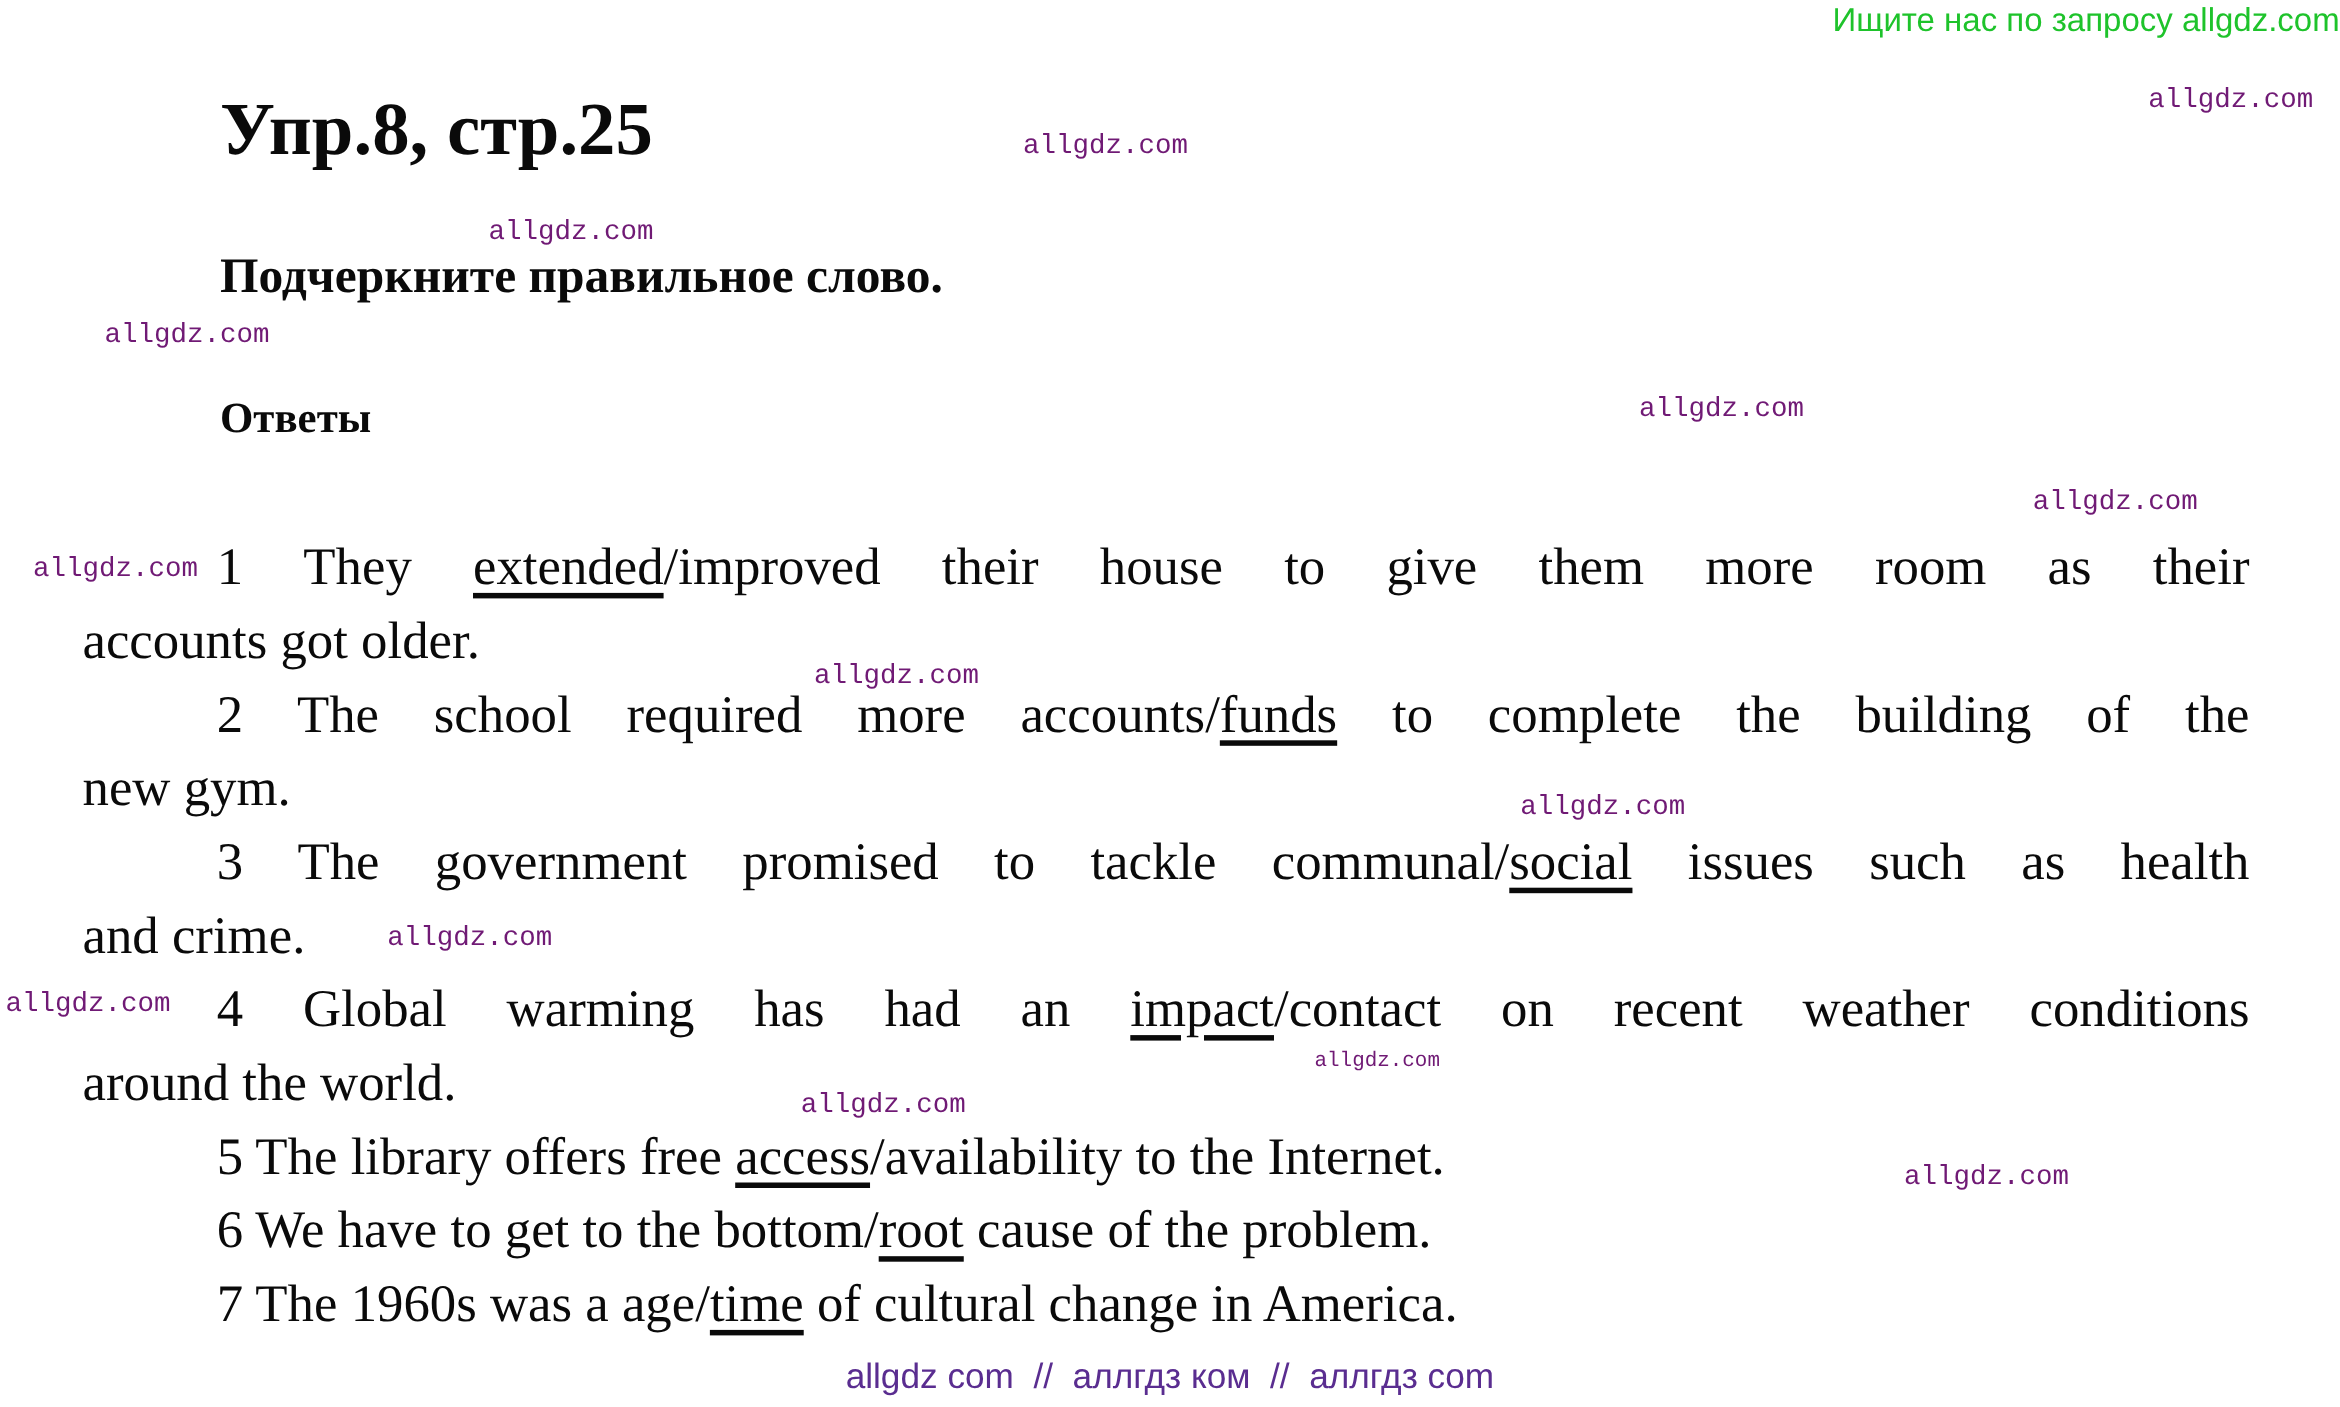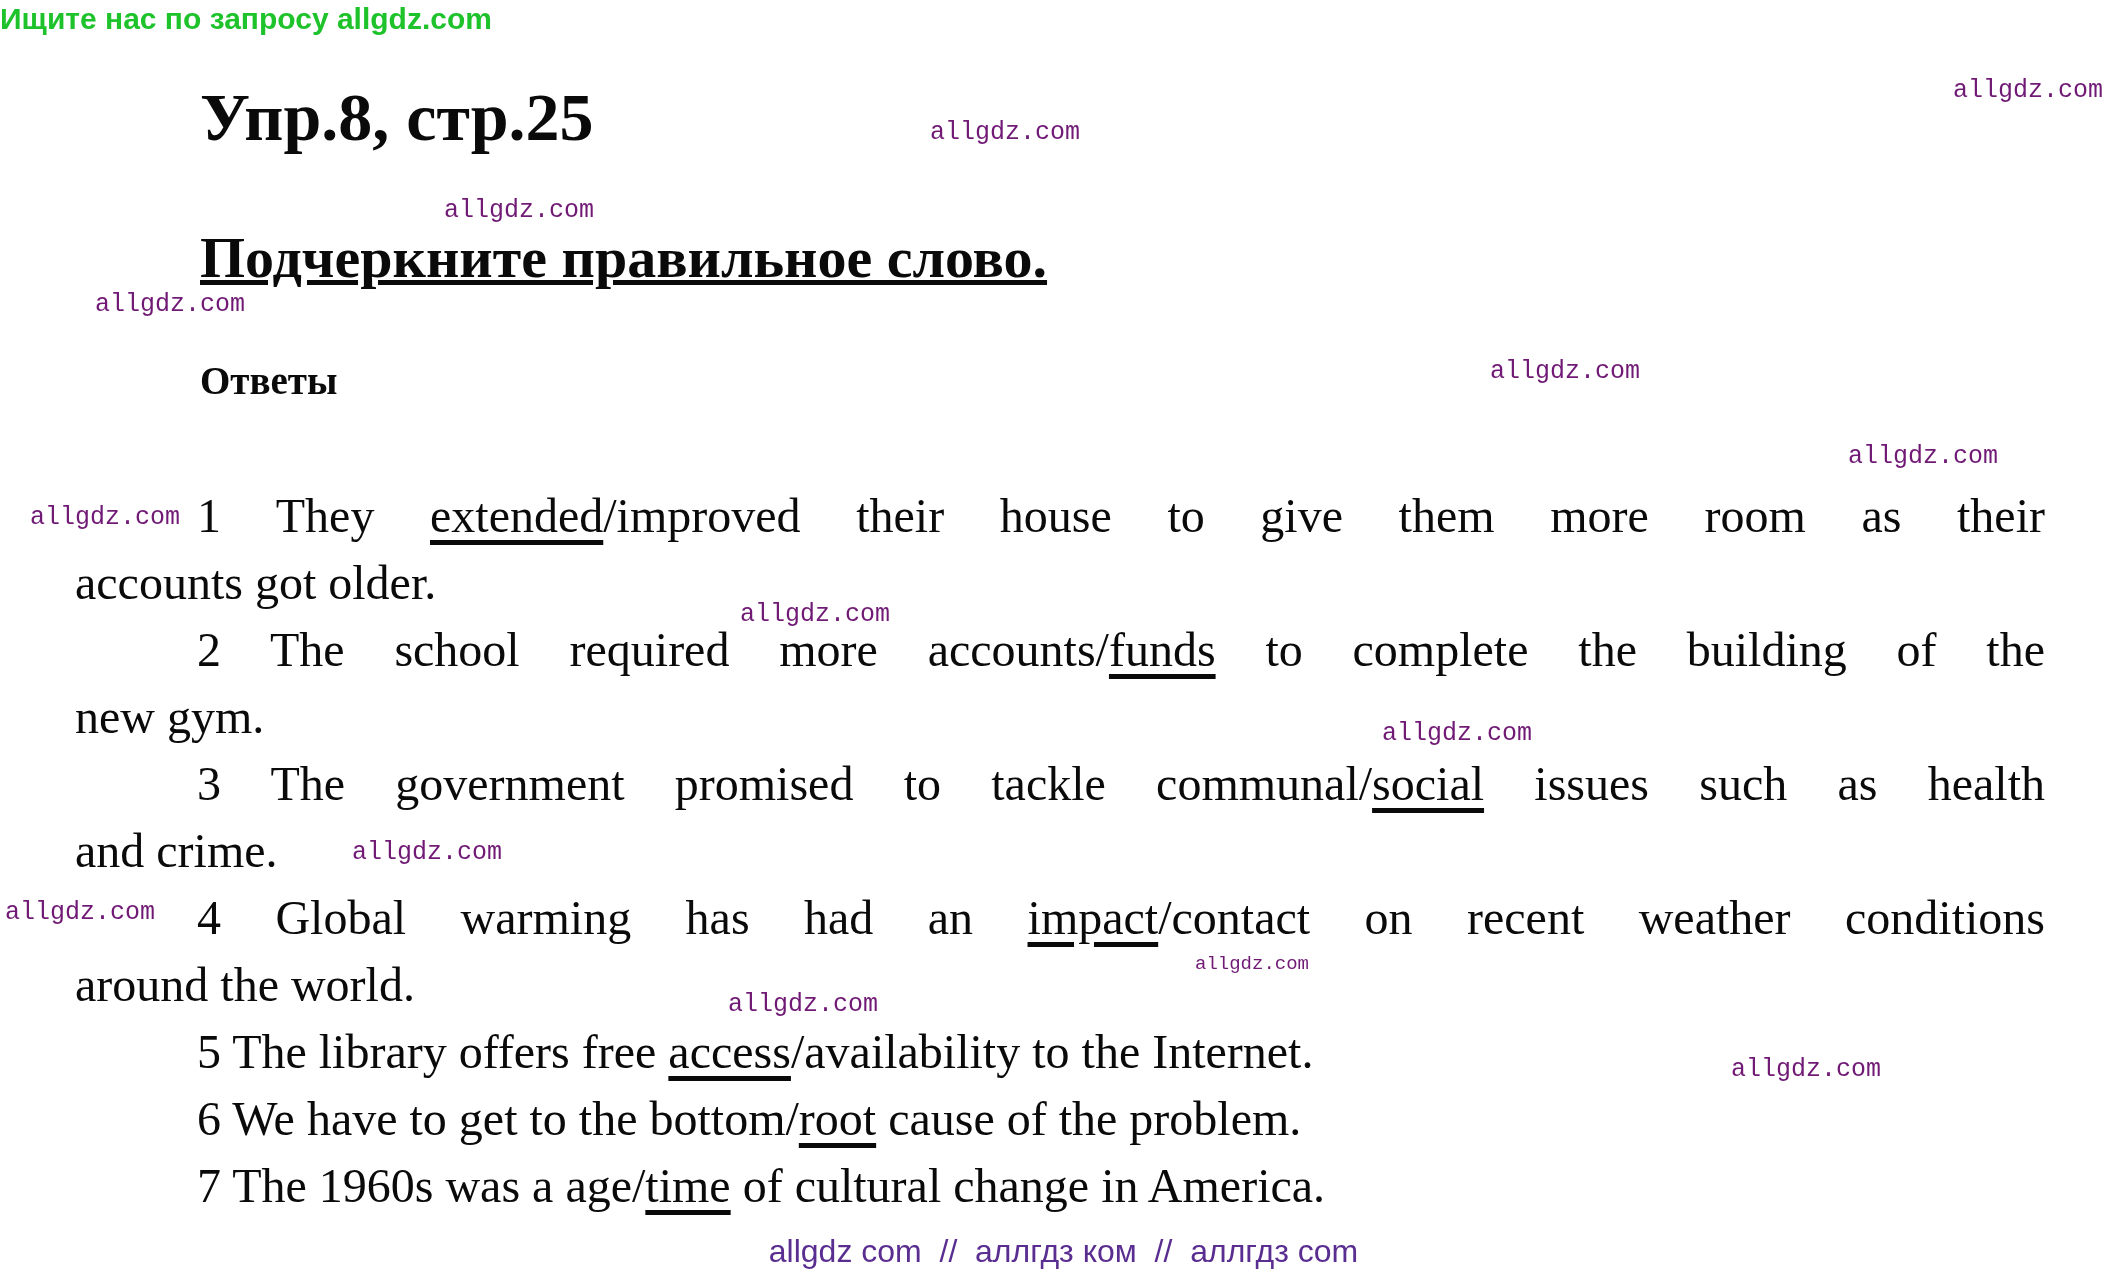--- a/index.html
+++ b/index.html
@@ -14,34 +14,34 @@
     background: #ffffff;
     overflow: hidden;
     font-family: "Liberation Serif", serif;
     color: #0a0a0a;
   }
   .banner {
     position: absolute;
     top: 2px;
     left: 0;
     width: 100%;
-    text-align: left;
+    text-align: right;
     font-family: "Liberation Sans", sans-serif;
     font-size: 30px;
-    font-weight: 700;
+    font-weight: 400;
   }
   .heading {
     position: absolute;
     left: 200px;
     font-weight: bold;
     white-space: nowrap;
     letter-spacing: 0px;
   }
   .heading.exercise { top: 78px;  font-size: 68px; }
-  .heading.task     { top: 224px; font-size: 58px; text-decoration: underline; }
+  .heading.task     { top: 224px; font-size: 45px; }
   .heading.answers  { top: 358px; font-size: 39px; }
   .answers-list {
     position: absolute;
     top: 482px;
     left: 75px;
     right: 82px;
     font-size: 48px;
     line-height: 67px;
   }
   .answers-list .line {

